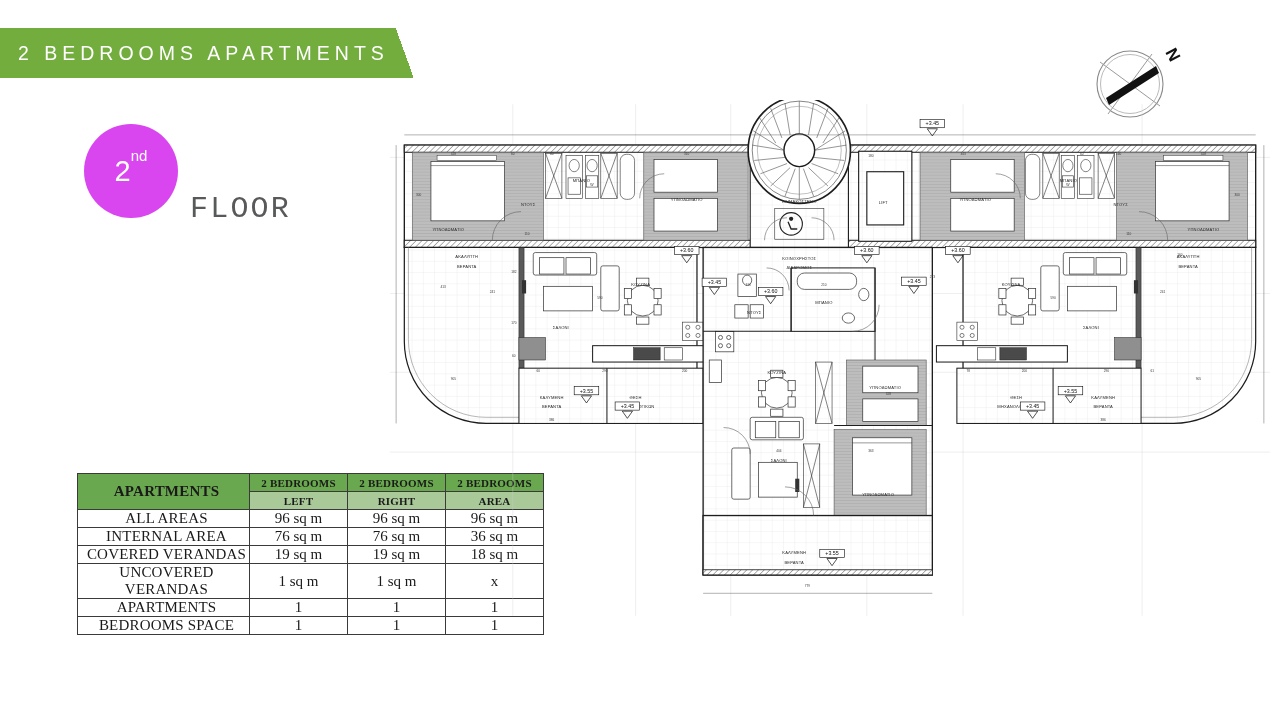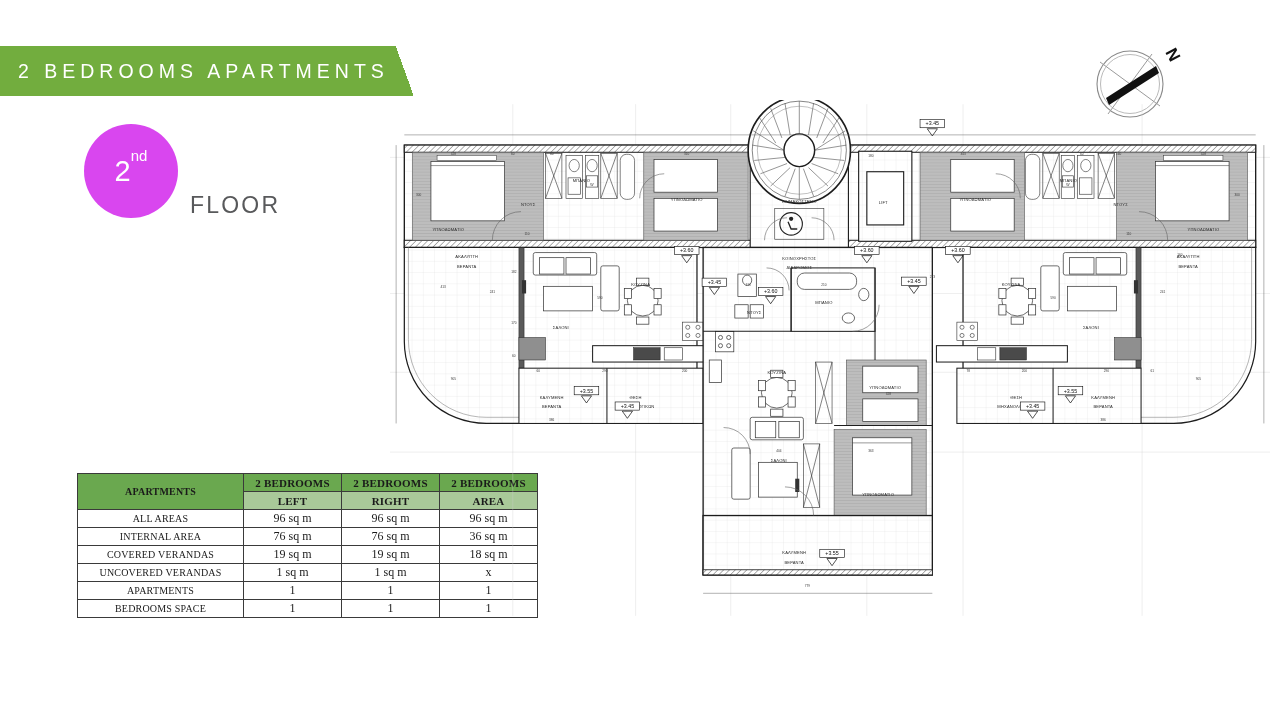--- a/index.html
+++ b/index.html
@@ -2,21 +2,21 @@
 <html><head>
 <meta charset="utf-8">
 <style>
   html,body{margin:0;padding:0;}
   body{
     width:1280px;height:720px;background:#ffffff;overflow:hidden;position:relative;
     font-family:"Liberation Sans", sans-serif;
   }
   
   #title-banner{
-    position:absolute;left:0;top:46px;width:412px;height:50px;
+    position:absolute;left:0;top:28px;width:412px;height:50px;
     background:#72ad3e;display:flex;align-items:center;
   }
   #title-banner:after{
     content:"";position:absolute;right:-0px;top:0;width:0;height:0;
     border-top:50px solid #ffffff;border-left:0px solid transparent;
   }
   #banner-notch{
     position:absolute;right:-1px;top:0;width:18px;height:50px;
     background:linear-gradient(to bottom left,#ffffff 0 48%,#72ad3e 48% 100%);
   }
@@ -26,40 +26,40 @@
   }
   
   #floor-badge{
     position:absolute;left:84px;top:124px;width:94px;height:94px;border-radius:50%;
     background:#d946ef;display:flex;align-items:center;justify-content:center;
   }
   #floor-num{color:#ffffff;font-size:29px;font-weight:400;line-height:1;}
   #floor-num sup{font-size:15px;top:-0.62em;position:relative;}
   #floor-word{
     position:absolute;left:190px;top:192px;color:#58595b;
-    font-size:23px;letter-spacing:2.2px;
+    font-size:30px;letter-spacing:2.2px;font-family:Liberation Mono, monospace;
   }
   
   #compass{position:absolute;left:1080px;top:28px;width:106px;height:106px;}
   
   #apt-table{
     position:absolute;left:77px;top:473px;border-collapse:collapse;
     font-family:"Liberation Serif", serif;
   }
   #apt-table td,#apt-table th{
     border:1px solid #3a3a3a;text-align:center;color:#1a1a1a;
-    font-size:12px;padding:0;height:17px;
+    font-size:15px;padding:0;height:17px;
   }
   #apt-table .hdr-main{
     background:#6aa84f;font-weight:bold;font-size:11px;letter-spacing:.2px;
   }
   #apt-table .hdr-sub{
     background:#a9c999;font-weight:bold;font-size:11px;letter-spacing:.2px;margin-top:48px;
   }
-  #apt-table .col-label{width:165px;font-size:10px;letter-spacing:.2px;}
+  #apt-table .col-label{width:165px;font-size:15px;letter-spacing:.2px;padding-left:6px;}
   #apt-table .col-val{width:97px;}
   #apt-table tbody td{background:#ffffff;}
   
   #plan-wrap{position:absolute;left:390px;top:100px;width:880px;height:520px;}
   #plan-svg{display:block;}
   .rmlbl{font-family:"Liberation Sans",sans-serif;font-size:4.0px;fill:#2a2a2a;
          text-anchor:middle;letter-spacing:.15px;}
   .rmlbl.sm{font-size:3.4px;}
   .dim{font-family:"Liberation Sans",sans-serif;font-size:3.1px;fill:#3a3a3a;
        text-anchor:middle;}

